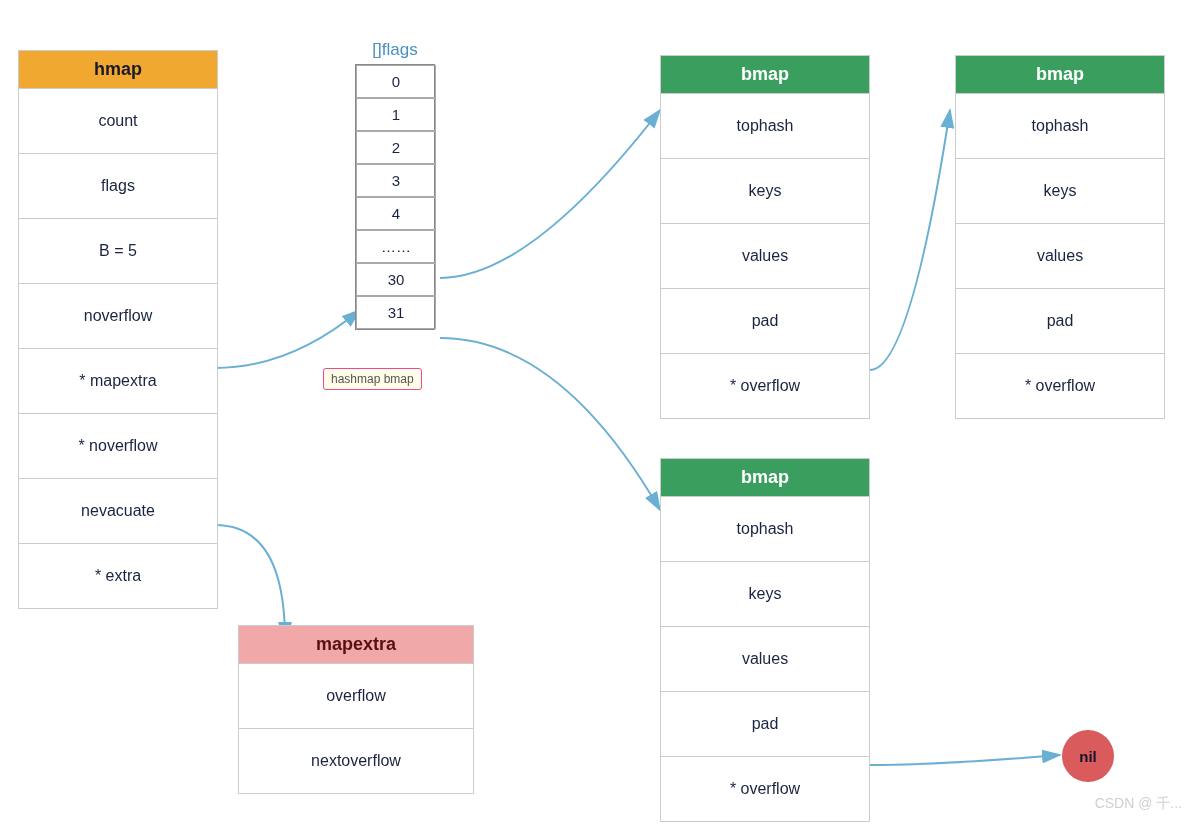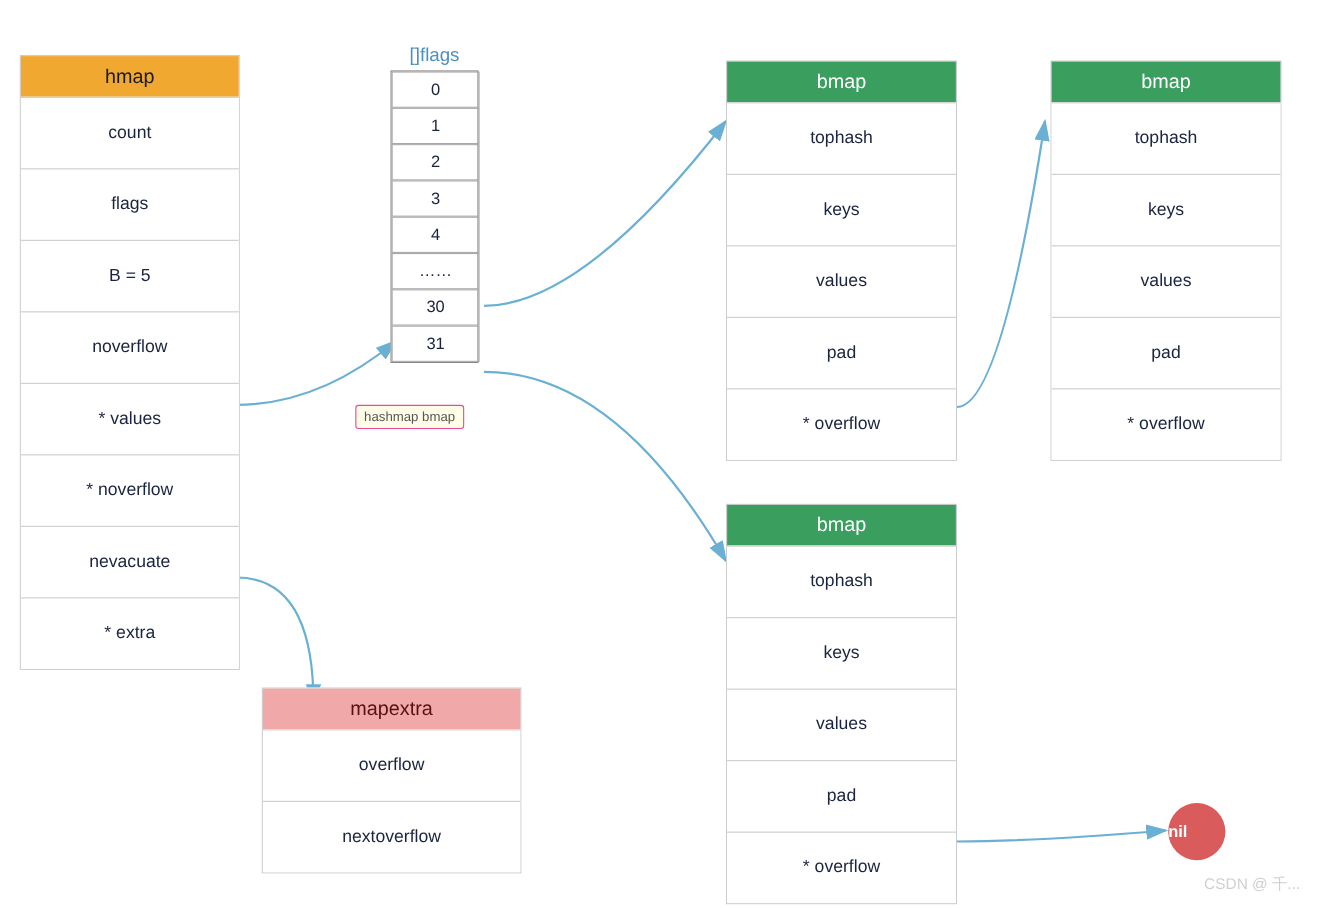--- a/index.html
+++ b/index.html
@@ -32,21 +32,21 @@
     .struct-box {
       position: absolute;
       border: 1.5px solid #ccc;
       background: #fff;
       z-index: 2;
     }
 
     .struct-header {
       text-align: center;
       font-size: 18px;
-      font-weight: normal;
+      font-weight: bold;
       padding: 8px 12px;
       color: #fff;
     }
 
     .struct-header.orange { background: #f0a830; color: #1a1a2e; }
     .struct-header.green { background: #3a9e5f; color: #fff; }
     .struct-header.pink { background: #f0a8a8; color: #5a1010; }
 
     .struct-row {
       border-top: 1.5px solid #ccc;
@@ -96,24 +96,24 @@
 
     
     .nil-circle {
       position: absolute;
       width: 52px;
       height: 52px;
       border-radius: 50%;
       background: #d95b5b;
       display: flex;
       align-items: center;
-      justify-content: flex-start;
+      justify-content: center;
       font-size: 15px;
       font-weight: bold;
-      color: #ffffff;
+      color: #0f172a;
       z-index: 2;
     }
 
     
     .watermark {
       position: absolute;
       bottom: 12px;
       right: 18px;
       font-size: 14px;
       color: #bbb;
@@ -145,21 +145,21 @@
 
     <path d="M 215 525 Q 285 525 285 640" stroke="#6ab0d4" stroke-width="2" fill="none" marker-end="url(#arrowhead)"></path>
   </svg>
 
   <div class="struct-box" style="left:18px; top:50px; width:200px;">
     <div class="struct-header orange">hmap</div>
     <div class="struct-row">count</div>
     <div class="struct-row">flags</div>
     <div class="struct-row">B = 5</div>
     <div class="struct-row">noverflow</div>
-    <div class="struct-row">* values</div>
+    <div class="struct-row">* mapextra</div>
     <div class="struct-row">* noverflow</div>
     <div class="struct-row">nevacuate</div>
     <div class="struct-row">* extra</div>
   </div>
 
   <div style="position:absolute; left:355px; top:40px; z-index:2;">
     <div class="array-title">[]flags</div>
     <div class="array-box" style="position:relative; width:80px;">
       <div class="array-row">0</div>
       <div class="array-row">1</div>

